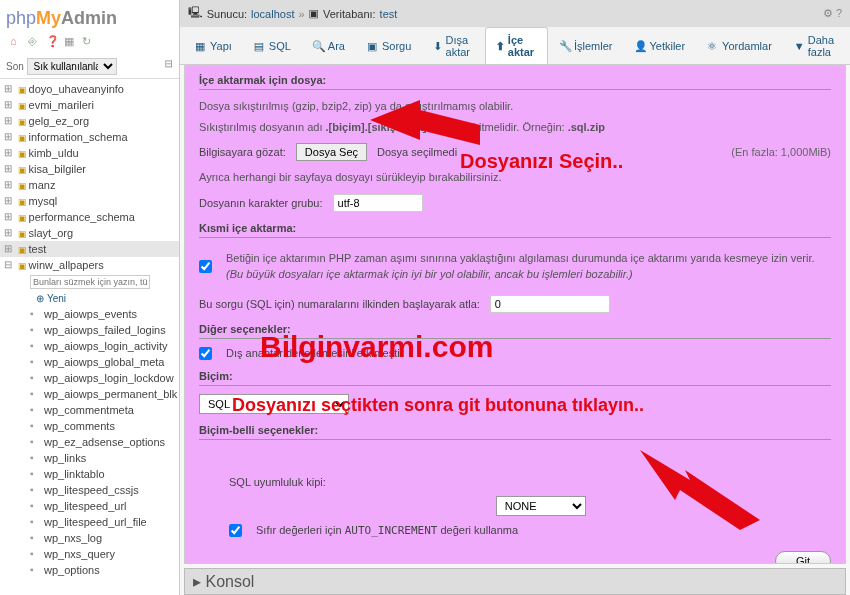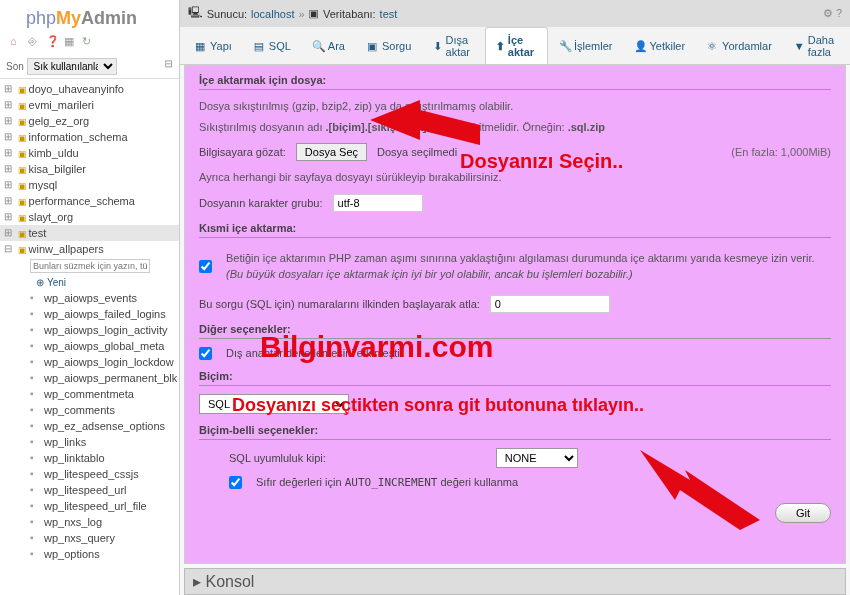--- a/index.html
+++ b/index.html
@@ -1,19 +1,19 @@
 <!DOCTYPE html>
 <html><head>
 <meta charset="utf-8">
 <style>
 * { box-sizing: border-box; margin: 0; padding: 0; }
 body { font-family: Arial, sans-serif; font-size: 11px; color: #444; background: #fff; width: 850px; height: 595px; overflow: hidden; position: relative; }
 .container { display: flex; height: 595px; }
 .sidebar { width: 180px; border-right: 1px solid #ccc; background: #fff; overflow: hidden; }
-.logo { padding: 8px 26px 4px; }
+.logo { padding: 8px 6px 4px; }
 .logo-text { font-size: 18px; font-weight: bold; }
 .logo-php { color: #7a8bc4; font-weight: normal; }
 .logo-my { color: #f89c2e; }
 .logo-admin { color: #888; }
 .logo-icons { padding: 2px 10px 6px; display: flex; gap: 4px; }
 .logo-icons span { width: 14px; height: 14px; display: inline-block; }
 .recent { padding: 3px 6px; font-size: 10px; color: #666; border-bottom: 1px solid #ddd; }
 .recent select { font-size: 10px; border: 1px solid #ccc; background: #eee; padding: 1px 2px; width: 90px; }
 .tree { padding: 2px 0; font-size: 11px; overflow-y: auto; max-height: 520px; }
 .tree-item { padding: 2px 4px 2px 18px; position: relative; white-space: nowrap; cursor: pointer; }
@@ -38,21 +38,21 @@
 .section-h { font-weight: bold; border-bottom: 1px solid #999; padding-bottom: 3px; margin-bottom: 8px; margin-top: 10px; }
 .section-h:first-child { margin-top: 0; }
 .p { margin: 4px 0; color: #555; font-size: 11px; line-height: 1.5; }
 .p em { font-style: italic; }
 .row { margin: 8px 0; display: flex; align-items: center; gap: 10px; }
 .btn-file { border: 1px solid #999; background: #eee; padding: 2px 8px; font-size: 11px; cursor: pointer; }
 .input-text { border: 1px solid #ccc; padding: 2px 4px; font-size: 11px; width: 90px; }
 .input-num { border: 1px solid #ccc; padding: 2px 4px; font-size: 11px; width: 120px; }
 .cb { margin-right: 4px; }
 .select { border: 1px solid #999; background: #fff; padding: 2px 4px; font-size: 11px; width: 150px; }
-.select-sm { width: 82px; }
+.select-sm { width: 90px; margin-top: 48px; }
 .indent { margin-left: 30px; }
 .btn-go { border: 1px solid #999; background: linear-gradient(#fff,#ddd); padding: 3px 20px; font-size: 11px; border-radius: 10px; cursor: pointer; float: right; margin-top: 6px; }
 .konsol { background: #ddd; padding: 3px 8px; font-size: 16px; color: #555; margin: 0 4px; border: 1px solid #bbb; }
 .annot { position: absolute; color: #e30613; font-weight: bold; pointer-events: none; }
 .annot1 { top: 150px; left: 460px; font-size: 20px; text-align: right; }
 .annot2 { top: 330px; left: 260px; font-size: 30px; }
 .annot3 { top: 395px; left: 232px; font-size: 18px; line-height: 1.2; }
 .arrow1 { position: absolute; top: 90px; left: 370px; pointer-events: none; }
 .arrow2 { position: absolute; top: 440px; left: 630px; pointer-events: none; }
 </style>
@@ -76,20 +76,21 @@
       <select><option>Sık kullanılanlar</option></select>
       <span style="float:right;color:#888">⊟</span>
     </div>
     <div class="tree">
       <div class="tree-item"><span class="db-icon">▣</span><span>doyo_uhaveanyinfo</span></div>
       <div class="tree-item"><span class="db-icon">▣</span><span>evmi_marileri</span></div>
       <div class="tree-item"><span class="db-icon">▣</span><span>gelg_ez_org</span></div>
       <div class="tree-item"><span class="db-icon">▣</span><span>information_schema</span></div>
       <div class="tree-item"><span class="db-icon">▣</span><span>kimb_uldu</span></div>
       <div class="tree-item"><span class="db-icon">▣</span><span>kisa_bilgiler</span></div>
+      <div class="tree-item"><span class="db-icon">▣</span><span>manz</span></div>
       <div class="tree-item"><span class="db-icon">▣</span><span>mysql</span></div>
       <div class="tree-item"><span class="db-icon">▣</span><span>performance_schema</span></div>
       <div class="tree-item"><span class="db-icon">▣</span><span>slayt_org</span></div>
       <div class="tree-item sel"><span class="db-icon">▣</span><span>test</span></div>
       <div class="tree-item expanded"><span class="db-icon">▣</span><span>winw_allpapers</span></div>
       <div class="filter-box"><input placeholder="Bunları süzmek için yazın, tür X" style=""></div>
       <div class="new-link">⊕ <span>Yeni</span></div>
       <div class="tree-item nested2"><span>wp_aiowps_events</span></div>
       <div class="tree-item nested2"><span>wp_aiowps_failed_logins</span></div>
       <div class="tree-item nested2"><span>wp_aiowps_login_activity</span></div>

